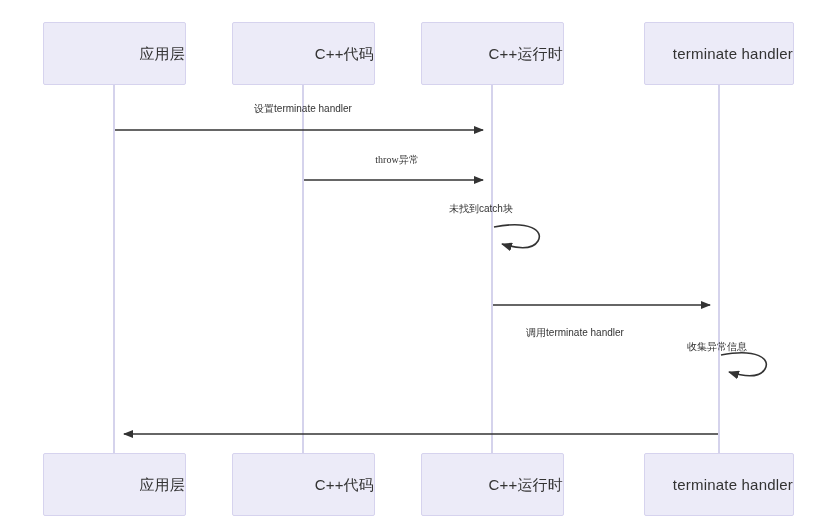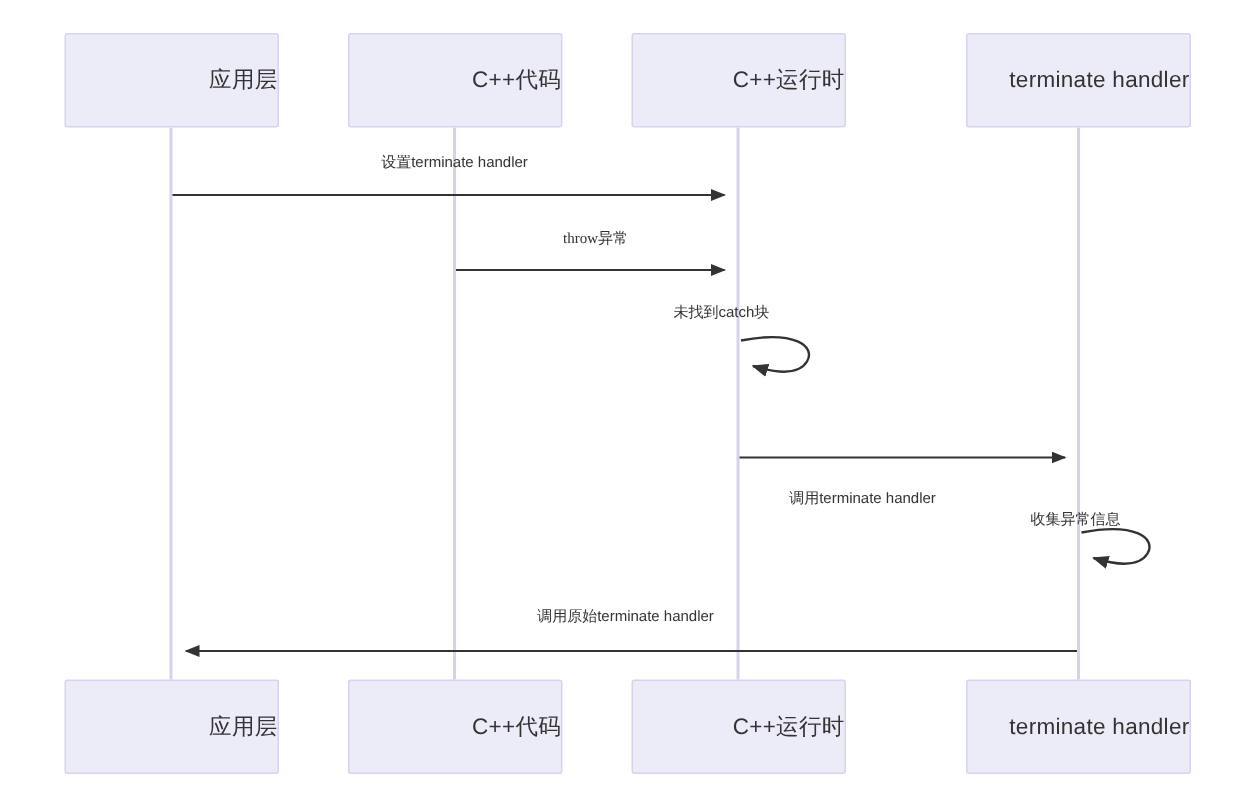--- a/index.html
+++ b/index.html
@@ -119,15 +119,14 @@
   <div class="msg-label" style="left:303px; top:104px;">设置terminate handler</div>
 
   <div class="msg-label" style="left:397px; top:155px;font-family:Liberation Serif, serif;">throw异常</div>
 
   <div class="msg-label anchor-left" style="left:449px; top:204px;">未找到catch块</div>
 
   <div class="msg-label" style="left:575px; top:280px;margin-top:48px;">调用terminate handler</div>
 
   <div class="msg-label anchor-left" style="left:687px; top:330px;margin-top:12px;">收集异常信息</div>
 
-  <div class="msg-label" style="left:417px; top:407px;">调用原始terminate handler</div>
 
 </div>
 
 </body></html>

